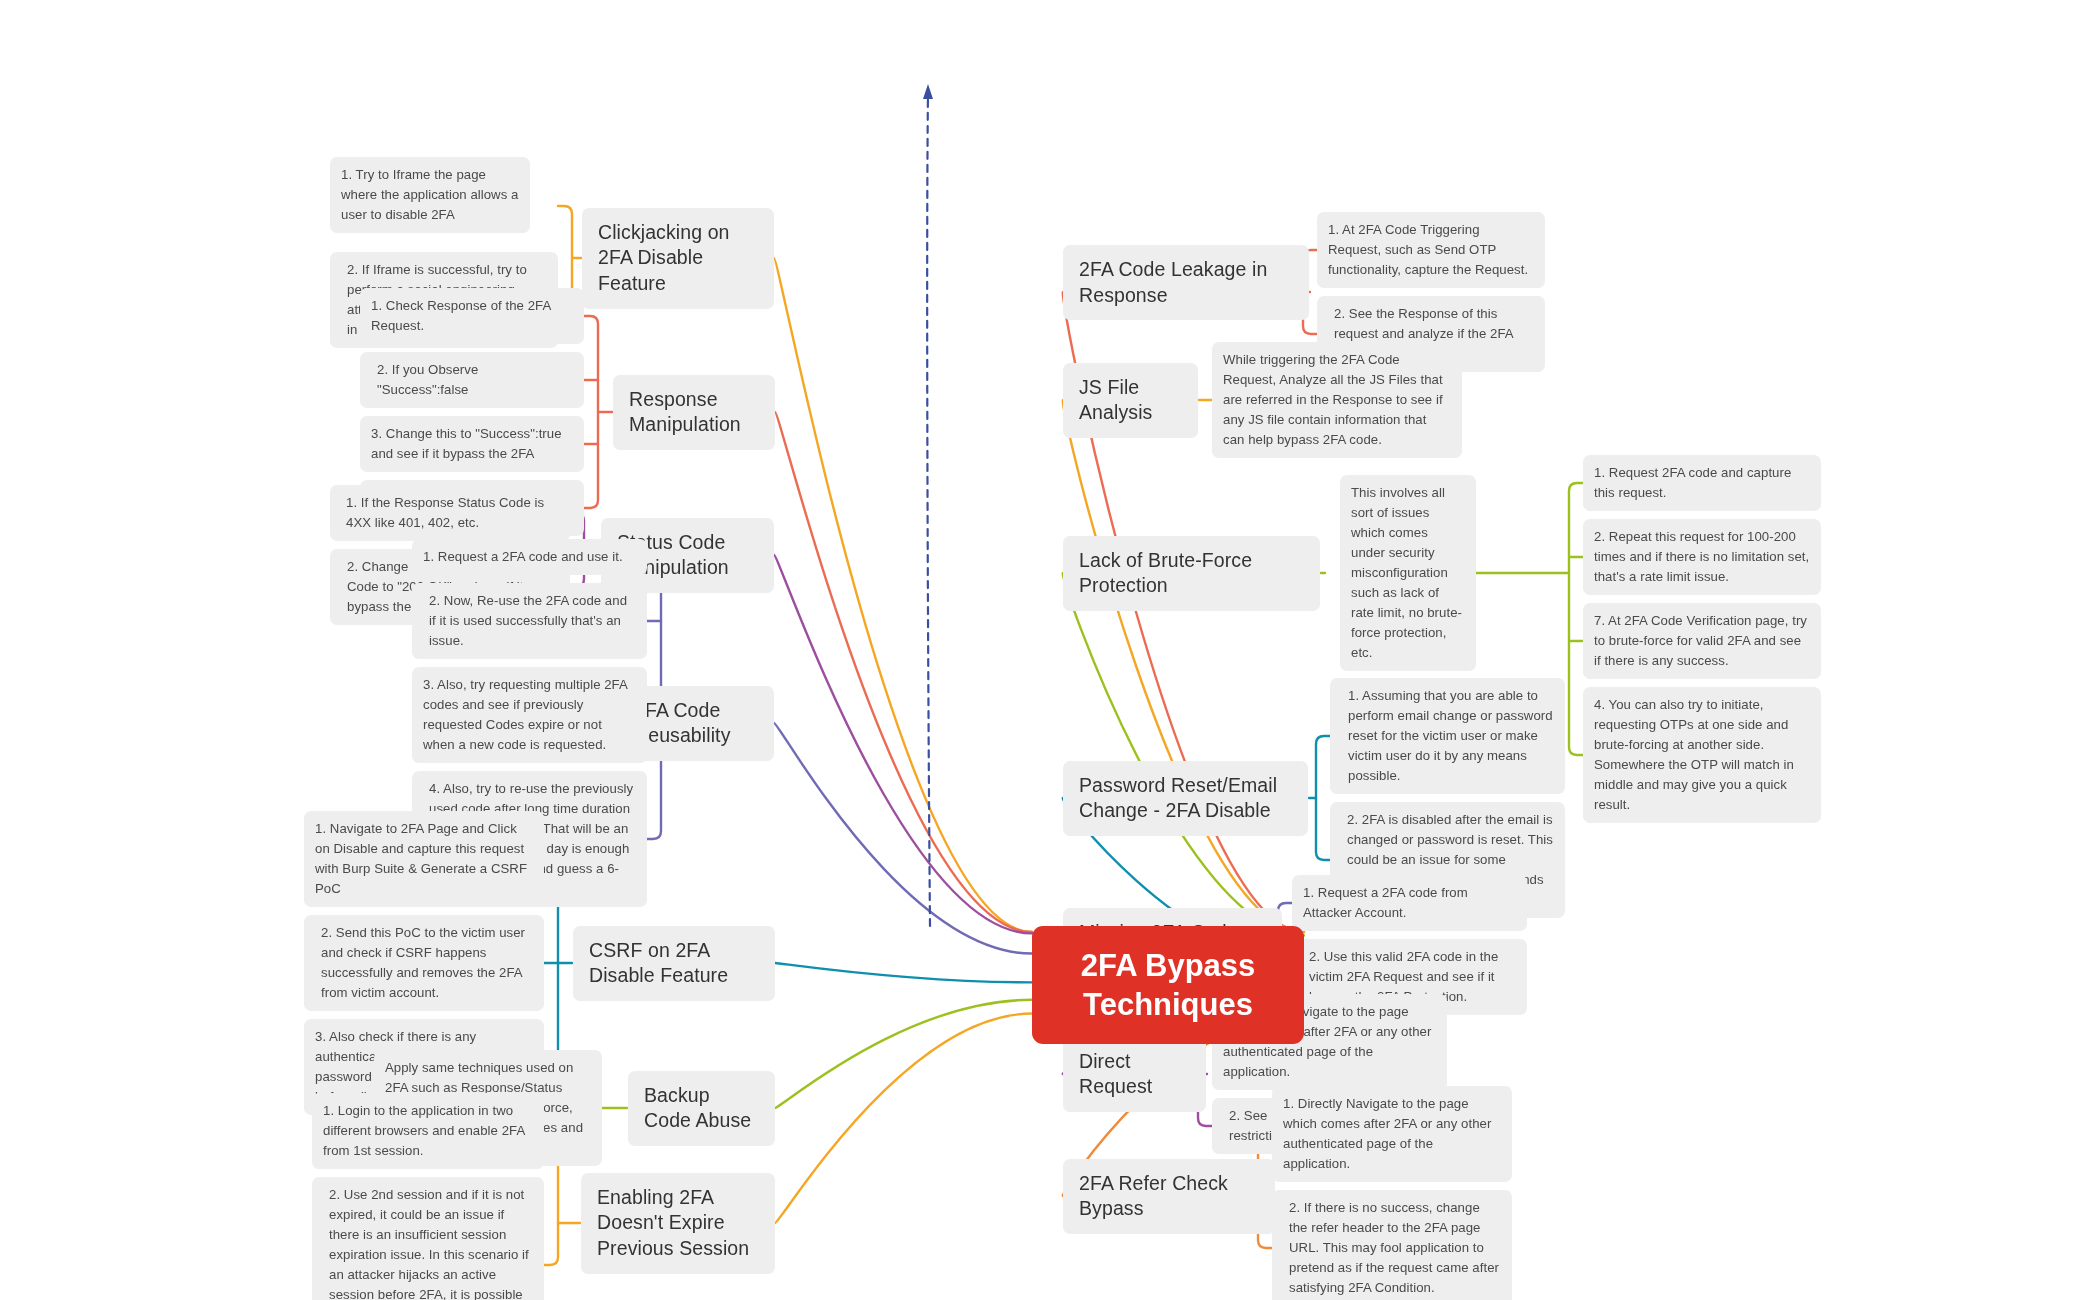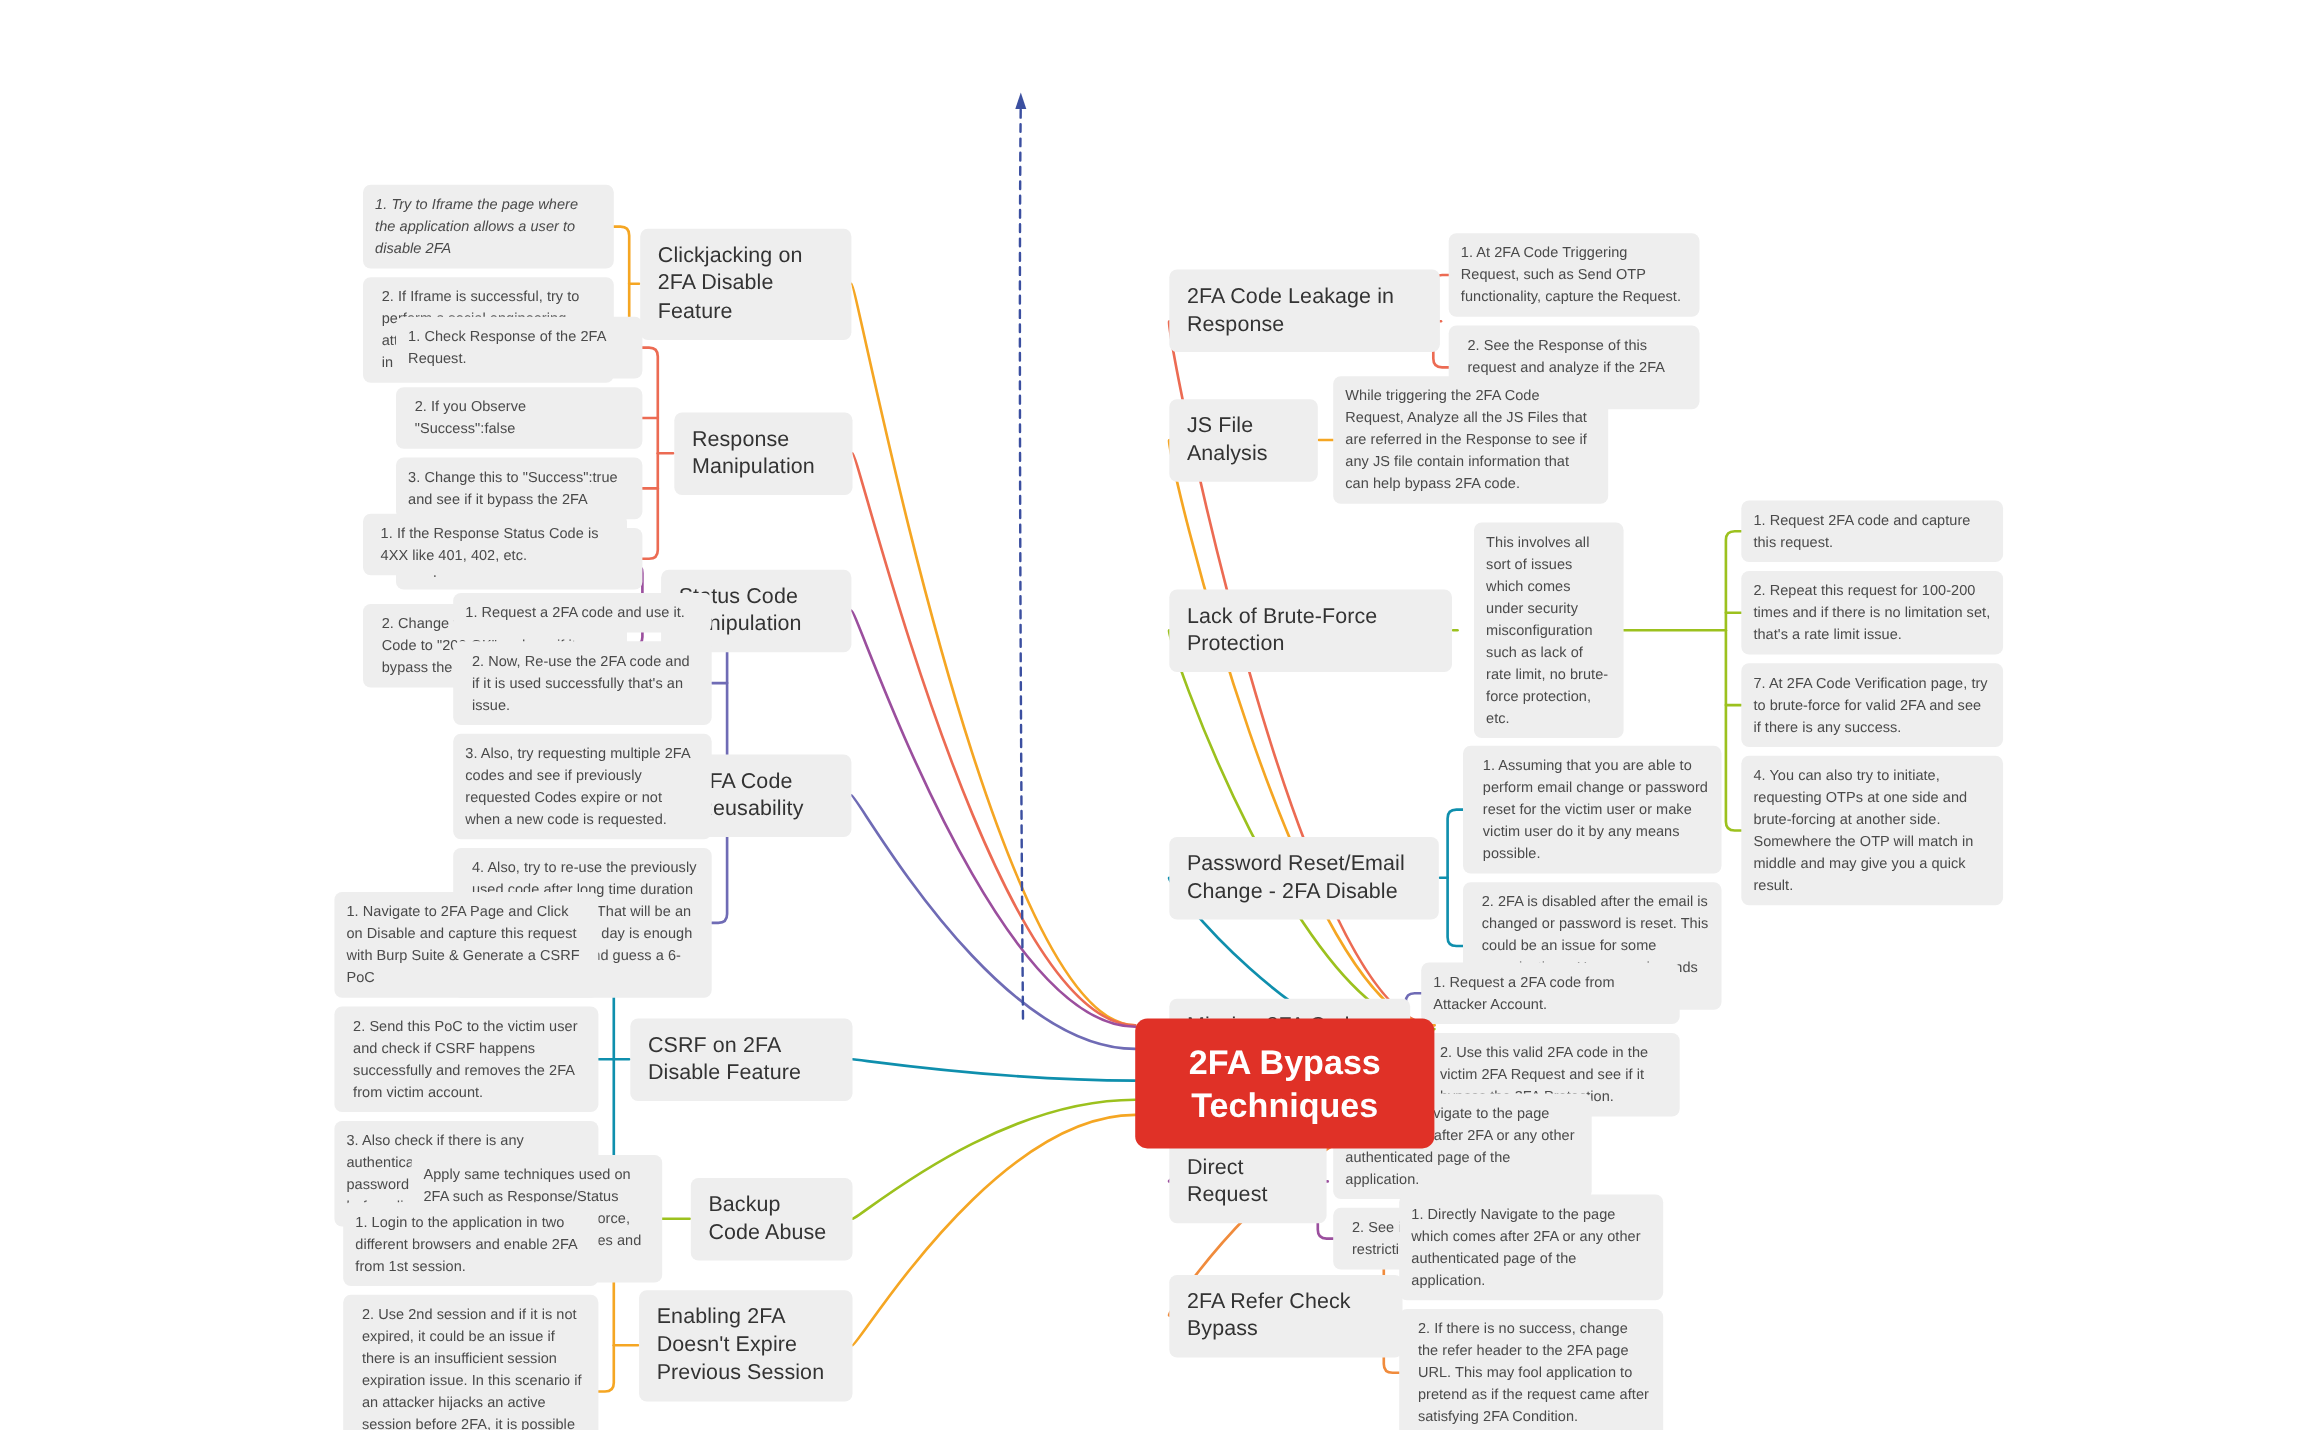--- a/index.html
+++ b/index.html
@@ -116,21 +116,21 @@
 
 
   <div id="center-node">
     <span>2FA Bypass Techniques</span>
   </div>
 
   <div id="nodes">
       <div class="node branch" style="left: 582px; top: 207.5px; width: 192px;">
         <span>Clickjacking on 2FA Disable Feature</span>
       </div>
-      <div class="node leaf" style="left: 330px; top: 168px; width: 228px; font-style: italic;">
+      <div class="node leaf" style="left: 330px; top: 157px; width: 200px;">
         <span>1. Try to Iframe the page where the application allows a user to disable 2FA</span>
       </div>
       <div class="node leaf ind" style="left: 330px; top: 252px; width: 228px;">
         <span>2. If Iframe is successful, try to perform a social engineering attack to manipulate victim to fall in your trap.</span>
       </div>
       <div class="node branch" style="left: 613px; top: 374.5px; width: 162px;">
         <span>Response Manipulation</span>
       </div>
       <div class="node leaf" style="left: 360px; top: 288px; width: 224px;">
         <span>1. Check Response of the 2FA Request.</span>
@@ -140,21 +140,21 @@
       </div>
       <div class="node leaf" style="left: 360px; top: 416px; width: 224px;">
         <span>3. Change this to "Success":true and see if it bypass the 2FA</span>
       </div>
       <div class="node leaf ind" style="left: 360px; top: 480px; width: 224px;">
         <span>You can also use Burp Match &amp; Replace Rules for this.</span>
       </div>
       <div class="node branch" style="left: 601px; top: 517.5px; width: 173px;">
         <span>Status Code Manipulation</span>
       </div>
-      <div class="node leaf" style="left: 330px; top: 467px; width: 240px; padding-left: 16px;">
+      <div class="node leaf" style="left: 330px; top: 485px; width: 240px; padding-left: 16px;">
         <span>1. If the Response Status Code is 4XX like 401, 402, etc.</span>
       </div>
       <div class="node leaf ind" style="left: 330px; top: 549px; width: 240px;">
         <span>2. Change the Response Status Code to "200 OK" and see if it bypass the 2FA</span>
       </div>
       <div class="node branch" style="left: 618px; top: 685.5px; width: 156px;">
         <span>2FA Code Reusability</span>
       </div>
       <div class="node leaf" style="left: 412px; top: 539px; width: 235px;">
         <span>1. Request a 2FA code and use it.</span>

